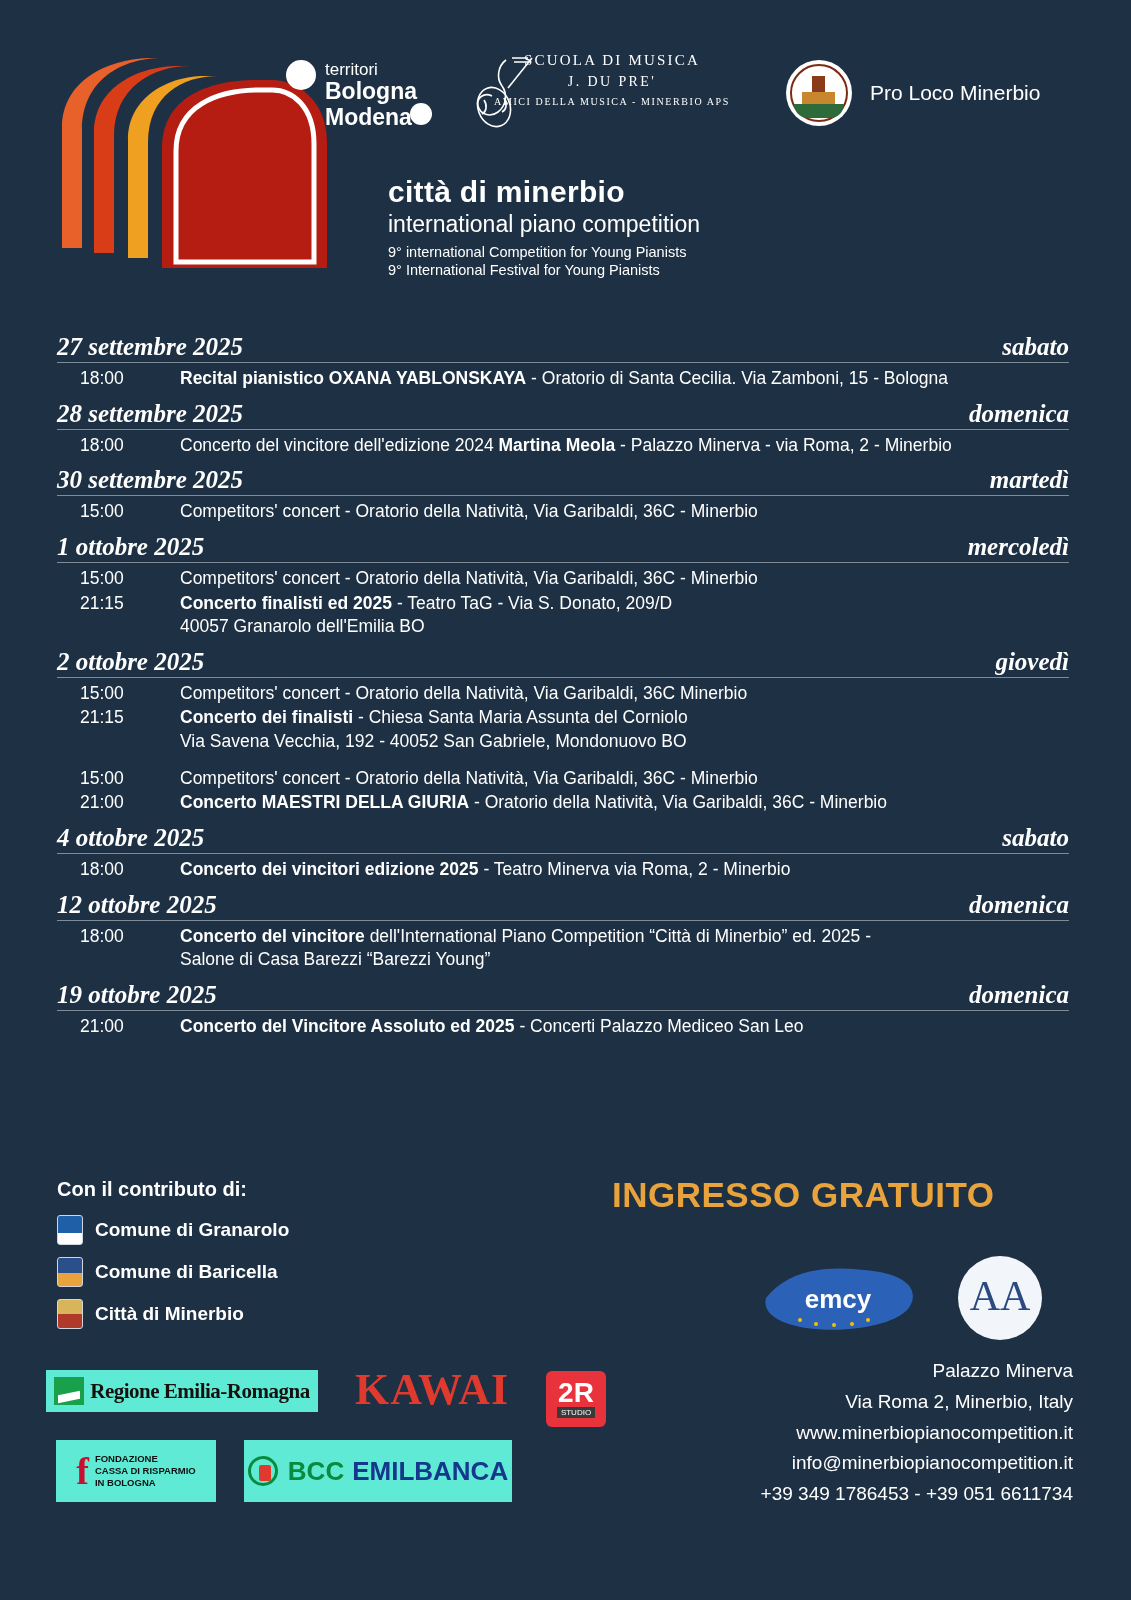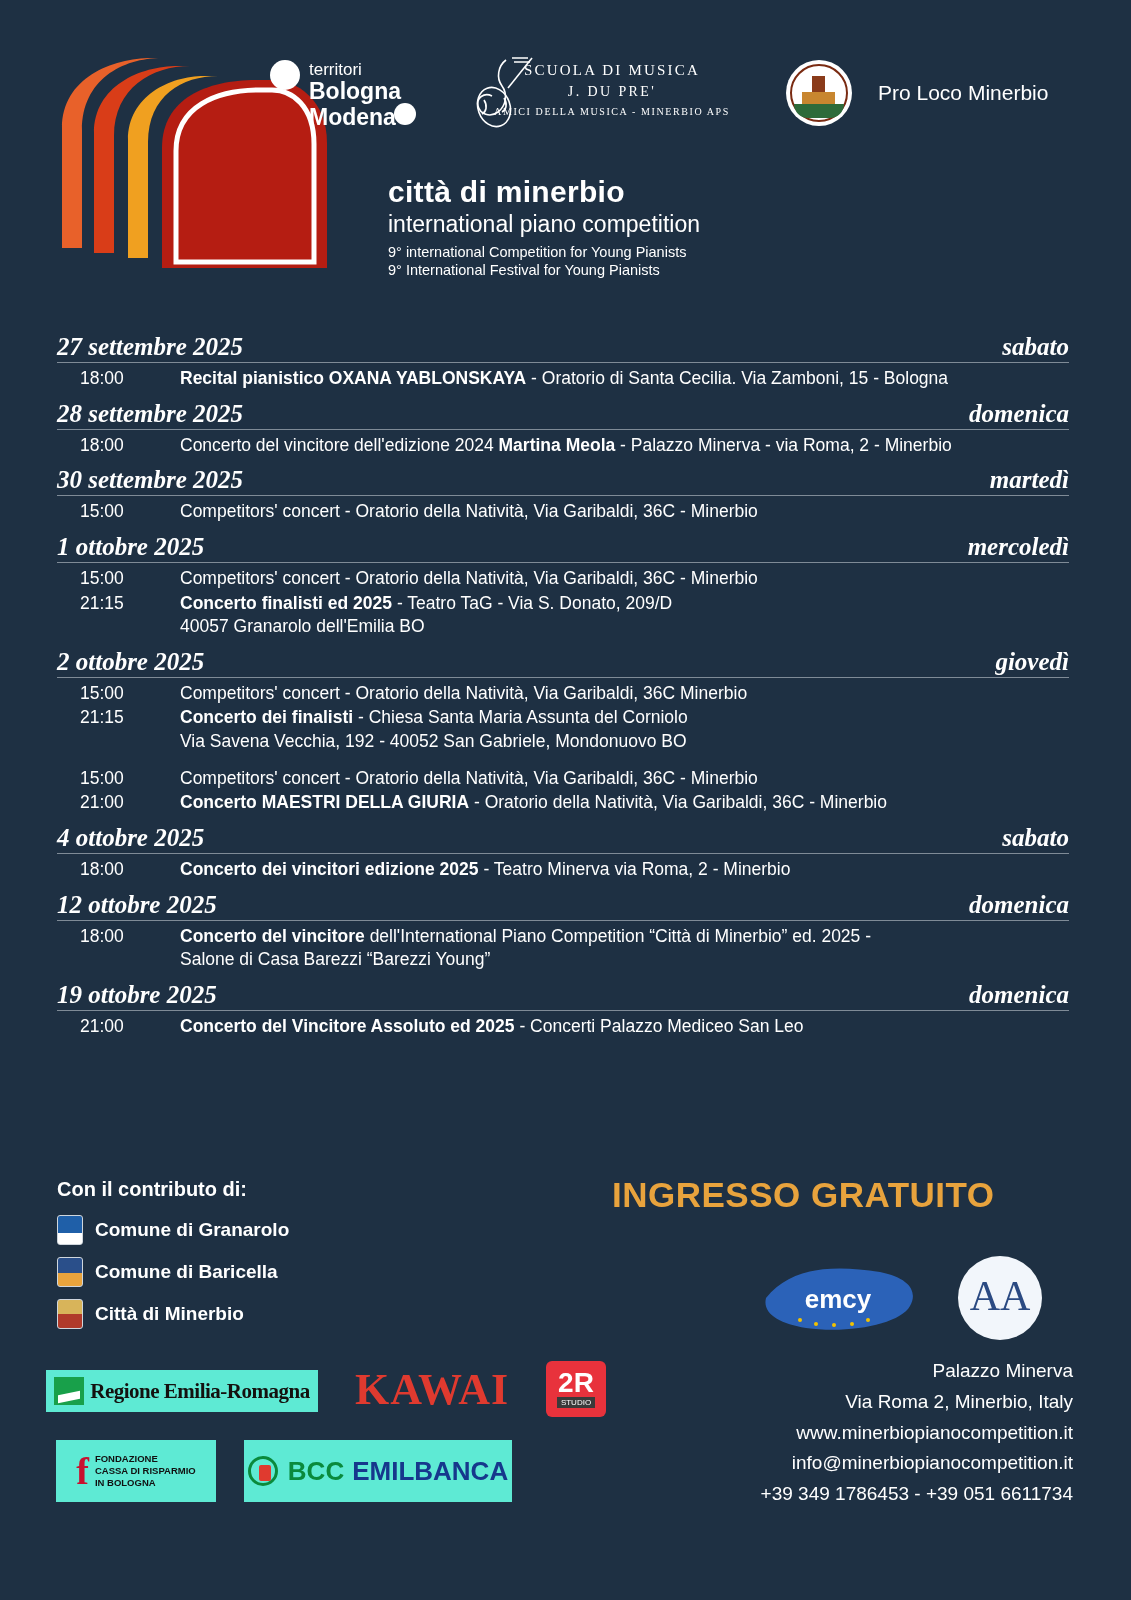--- a/index.html
+++ b/index.html
@@ -10,35 +10,35 @@
     font-family:"Liberation Sans", sans-serif;
     color:#ffffff;
     position:relative;
     overflow:hidden;
   }
   
   .header { position:relative; height:300px; }
 
   .piano-logo { position:absolute; left:42px; top:48px; width:300px; height:230px; }
 
-  .territori { position:absolute; left:266px; top:50px; width:150px; height:100px; }
+  .territori { position:absolute; left:282px; top:50px; width:150px; height:100px; }
   .territori .dot { position:absolute; border-radius:50%; background:#ffffff; }
   .territori .d1 { width:30px; height:30px; left:4px; top:10px; }
   .territori .d2 { width:22px; height:22px; left:128px; top:53px; }
   .territori .txt { position:absolute; left:43px; top:10px; line-height:1.12; }
   .territori .t-small { font-size:17px; color:#ffffff; }
   .territori .t-big { font-size:23px; font-weight:bold; color:#ffffff; }
 
   .scuola { position:absolute; left:462px; top:52px; width:300px; height:90px; text-align:center; }
-  .scuola .nm1 { font-family:"Liberation Serif", serif; font-size:15px; letter-spacing:2.2px; color:#fff; margin-top:10px;}
+  .scuola .nm1 { font-family:"Liberation Serif", serif; font-size:15px; letter-spacing:2.2px; color:#fff; }
   .scuola .nm2 { font-family:"Liberation Serif", serif; font-size:14px; letter-spacing:2.4px; color:#fff; margin-top:5px;}
   .scuola .nm3 { font-family:"Liberation Serif", serif; font-size:10px; letter-spacing:1.6px; color:#fff; margin-top:6px;}
   .cello { position:absolute; left:0px; top:0px; width:90px; height:85px; }
 
-  .proloco { position:absolute; left:786px; top:60px; display:flex; align-items:center; gap:26px; }
+  .proloco { position:absolute; left:786px; top:60px; display:flex; align-items:center; gap:18px; }
   .proloco .badge { width:66px; height:66px; border-radius:50%; background:#ffffff; position:relative; overflow:hidden; }
   .proloco .badge .inner { position:absolute; inset:4px; border-radius:50%; border:2px solid #7a2b12; }
   .proloco .badge .tower { position:absolute; left:26px; top:16px; width:13px; height:28px; background:#8a3b1a; }
   .proloco .badge .tower:after { content:""; position:absolute; left:-10px; top:16px; width:33px; height:13px; background:#c8862f; }
   .proloco .badge .arc { position:absolute; left:8px; top:44px; width:50px; height:14px; background:#2e6b3a; border-radius:0 0 25px 25px; }
   .proloco .label { font-size:21px; color:#ffffff; }
 
   .title-block { position:absolute; left:388px; top:175px; }
   .title-block .t1 { font-size:30px; font-weight:bold; letter-spacing:0.3px; }
   .title-block .t2 { font-size:23px; margin-top:2px; }
@@ -83,21 +83,21 @@
   .aa { position:absolute; left:958px; top:1256px; width:84px; height:84px; border-radius:50%; background:#f2f6fb; }
 
   .sponsors { position:absolute; left:46px; top:1358px; }
   .sp-box { position:absolute; background:#5eead4; display:flex; align-items:center; justify-content:center; }
   .regione { left:0px; top:12px; width:272px; height:42px; }
   .regione .txt { color:#14110f; font-family:"Liberation Serif", serif; font-weight:bold; font-size:21px; letter-spacing:-0.5px;}
   .regione .flag { width:30px; height:28px; background:#18a04a; margin-right:6px; position:relative;}
   .regione .flag:after{content:"";position:absolute;left:4px;bottom:4px;width:22px;height:8px;background:#fff;transform:skewY(-12deg);}
   .kawai { left:296px; top:0px; width:180px; height:62px; background:none; }
   .kawai .txt { color:#e03a2f; font-family:"Liberation Serif", serif; font-weight:bold; font-size:44px; letter-spacing:1px; }
-  .twor { left:500px; top:3px; width:60px; height:56px; background:#e8323c; border-radius:6px; flex-direction:column;align-items:center; }
+  .twor { left:500px; top:13px; width:60px; height:56px; background:#e8323c; border-radius:6px; flex-direction:column;align-items:center; }
   .twor .n { color:#fff; font-weight:bold; font-size:28px; line-height:0.95; }
   .twor .s { color:#fff; font-size:8px; background:#3a3a3a; padding:1px 4px; }
   .fondazione { left:10px; top:82px; width:160px; height:62px; }
   .fondazione .f { color:#c8102e; font-family:"Liberation Serif", serif; font-size:38px; font-weight:bold; margin-right:6px;}
   .fondazione .ft { color:#111; font-size:9.5px; line-height:1.25; font-weight:bold; text-align:left;}
   .bcc { left:198px; top:82px; width:268px; height:62px; }
   .bcc .logo { width:30px; height:30px; border:3px solid #0a8a3c; border-radius:50%; margin-right:10px; position:relative;}
   .bcc .logo:after{content:"";position:absolute;left:8px;top:6px;width:12px;height:16px;background:#e03a2f;border-radius:2px;}
   .bcc .b1 { color:#0a8a3c; font-weight:bold; font-size:26px; margin-right:8px;}
   .bcc .b2 { color:#16388c; font-weight:bold; font-size:26px;}

